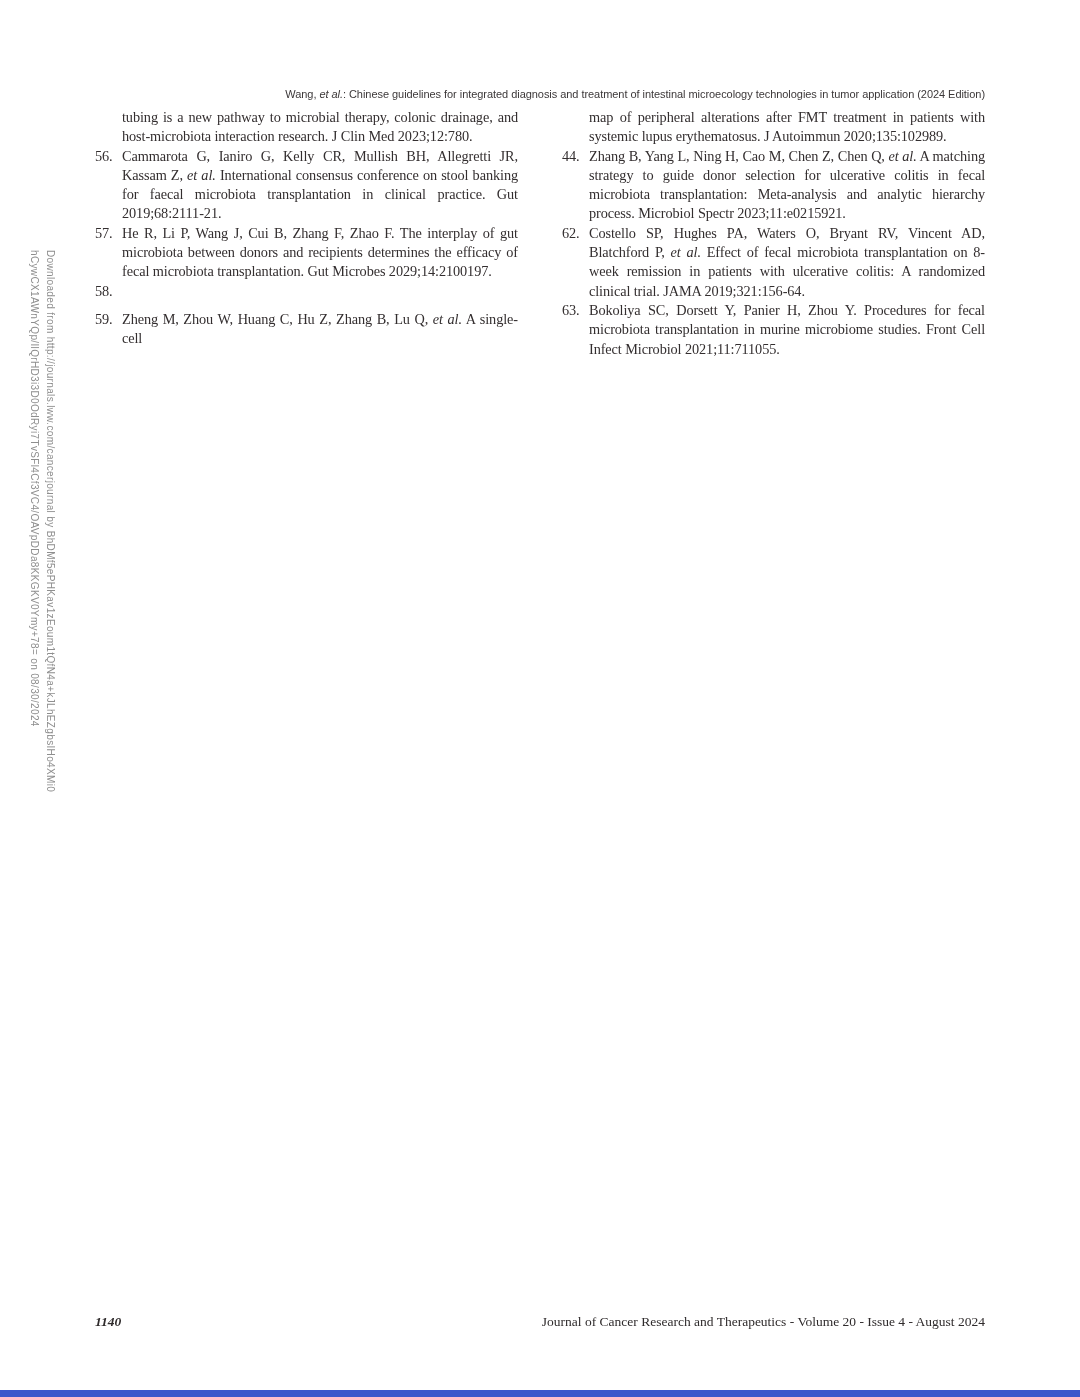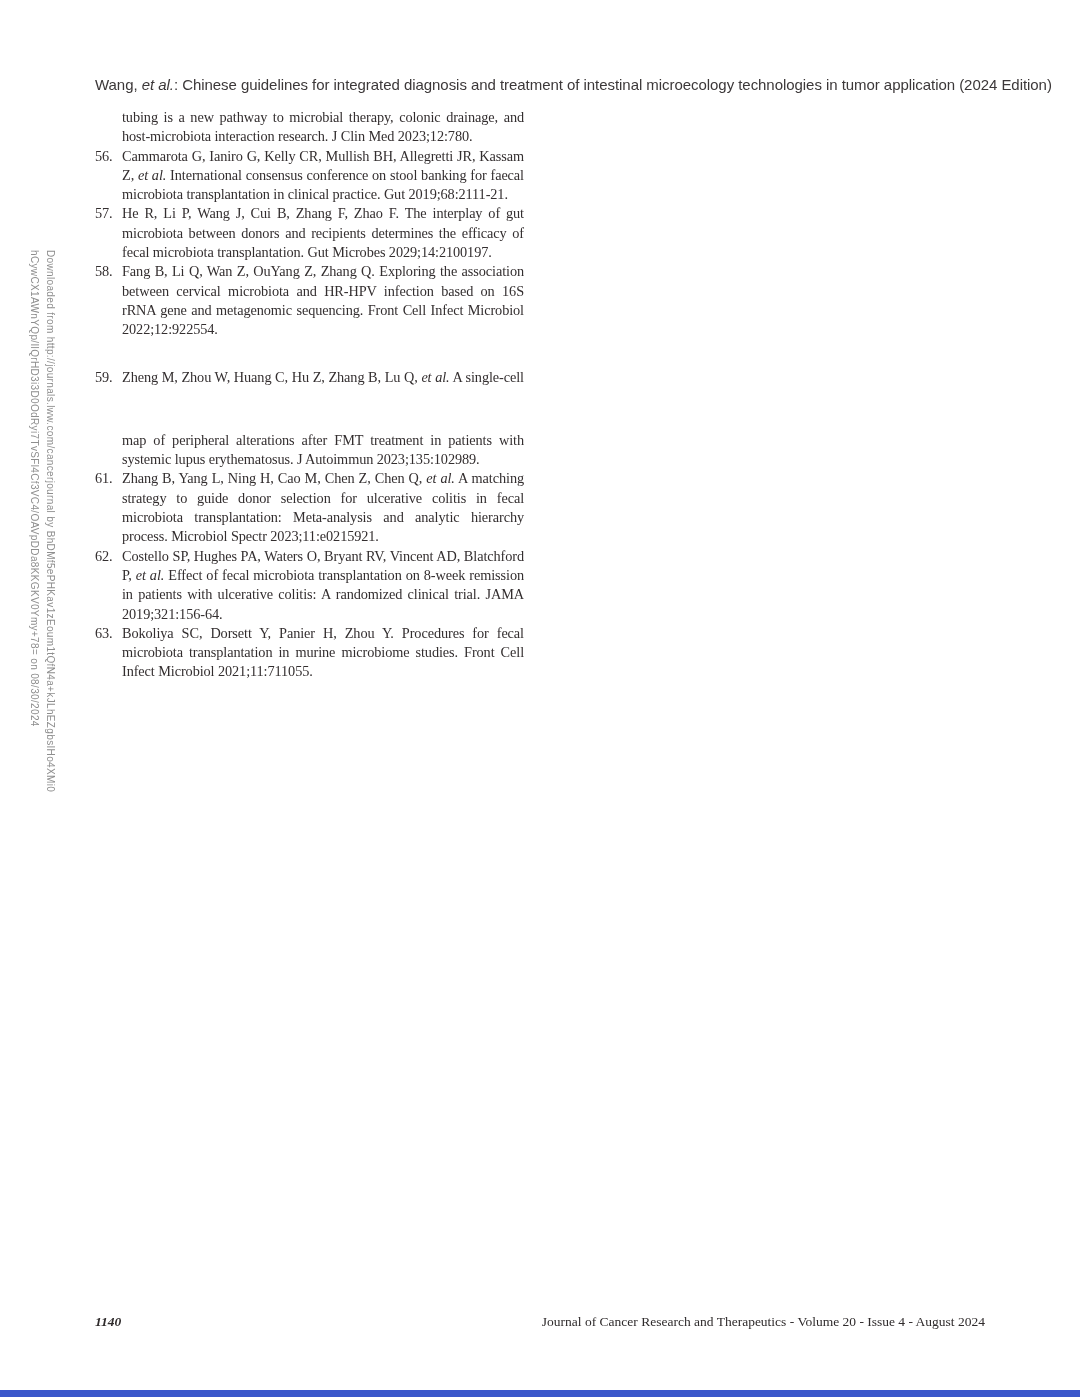--- a/index.html
+++ b/index.html
@@ -6,25 +6,25 @@
   body {
     width: 1080px; height: 1397px;
     background: #ffffff;
     position: relative;
     font-family: "Liberation Serif", serif;
     overflow: hidden;
   }
 
   .running-head {
     position: absolute;
-    left: 95px; width: 890px; top: 76px;
+    left: 95px; width: 890px; top: 88px;
     font-family: "Liberation Sans", sans-serif;
-    font-size: 15px;
+    font-size: 11px;
     color: #3c3839;
-    text-align: left;
+    text-align: right;
     white-space: nowrap;
     letter-spacing: -0.05px;
   }
 
   .sidebar-rotated {
     position: absolute;
     left: 58px; top: 250px;
     width: 588px; height: 34px;
     transform: rotate(90deg);
     transform-origin: 0 0;
@@ -35,21 +35,20 @@
     color: #8e8e8e;
     white-space: nowrap;
   }
 
   .columns {
     position: absolute;
     left: 95px; top: 108px;
     width: 890px;
     display: flex;
     gap: 44px;
-    flex-direction: column;
   }
   .ref-col {
     width: 429px;
     font-size: 14.3px;
     line-height: 19.3px;
     color: #332e2f;
     text-align: justify;
     letter-spacing: -0.1px;
   }
   .ref { position: relative; padding-left: 27px; }
@@ -89,26 +88,26 @@
 <div class="sidebar-rotated">
   <div>Downloaded from http://journals.lww.com/cancerjournal by BhDMf5ePHKav1zEoum1tQfN4a+kJLhEZgbsIHo4XMi0</div>
   <div>hCywCX1AWnYQp/IlQrHD3i3D0OdRyi7TvSFl4Cf3VC4/OAVpDDa8KKGKV0Ymy+78= on 08/30/2024</div>
 </div>
 
 <div class="columns">
   <div class="ref-col">
       <div class="ref"><span class="num"></span><span>tubing is a new pathway to microbial therapy, colonic drainage, and host-microbiota interaction research. J Clin Med 2023;12:780.</span></div>
       <div class="ref"><span class="num">56.</span><span>Cammarota G, Ianiro G, Kelly CR, Mullish BH, Allegretti JR, Kassam Z, <i>et al.</i> International consensus conference on stool banking for faecal microbiota transplantation in clinical practice. Gut 2019;68:2111-21.</span></div>
       <div class="ref"><span class="num">57.</span><span>He R, Li P, Wang J, Cui B, Zhang F, Zhao F. The interplay of gut microbiota between donors and recipients determines the efficacy of fecal microbiota transplantation. Gut Microbes 2029;14:2100197.</span></div>
-      <div class="ref"><span class="num">58.</span><span>Fang B, Li Q, Wan Z, OuYang Z, Zhang Q. Exploring the association between cervical microbiota and HR-HPV infection based on 16S rRNA gene and metagenomic sequencing. Front Cell Infect Microbiol 2022;12:922554.</span></div>
+      <div class="ref"><span class="num">58.</span></div>
       <div class="ref justify-last"><span class="num">59.</span><span>Zheng M, Zhou W, Huang C, Hu Z, Zhang B, Lu Q, <i>et al.</i> A single-cell</span></div>
     </div>
   <div class="ref-col">
-      <div class="ref"><span class="num"></span><span>map of peripheral alterations after FMT treatment in patients with systemic lupus erythematosus. J Autoimmun 2023;135:102989.</span></div>
-      <div class="ref"><span class="num">61.</span><span>Zhang B, Yang L, Ning H, Cao M, Chen Z, Chen Q, <i>et al.</i> A matching strategy to guide donor selection for ulcerative colitis in fecal microbiota transplantation: Meta-analysis and analytic hierarchy process. Microbiol Spectr 2023;11:e0215921.</span></div>
+      <div class="ref"><span class="num"></span><span>map of peripheral alterations after FMT treatment in patients with systemic lupus erythematosus. J Autoimmun 2020;135:102989.</span></div>
+      <div class="ref"><span class="num">44.</span><span>Zhang B, Yang L, Ning H, Cao M, Chen Z, Chen Q, <i>et al.</i> A matching strategy to guide donor selection for ulcerative colitis in fecal microbiota transplantation: Meta-analysis and analytic hierarchy process. Microbiol Spectr 2023;11:e0215921.</span></div>
       <div class="ref"><span class="num">62.</span><span>Costello SP, Hughes PA, Waters O, Bryant RV, Vincent AD, Blatchford P, <i>et al.</i> Effect of fecal microbiota transplantation on 8-week remission in patients with ulcerative colitis: A randomized clinical trial. JAMA 2019;321:156-64.</span></div>
       <div class="ref"><span class="num">63.</span><span>Bokoliya SC, Dorsett Y, Panier H, Zhou Y. Procedures for fecal microbiota transplantation in murine microbiome studies. Front Cell Infect Microbiol 2021;11:711055.</span></div>
     </div>
 </div>
 
 <div class="footer-page-number">1140</div>
 
 <div class="footer-journal">
   <span>Journal of Cancer Research and Therapeutics</span><span class="issue"> - Volume 20 - Issue 4 - August 2024</span>
 </div>

